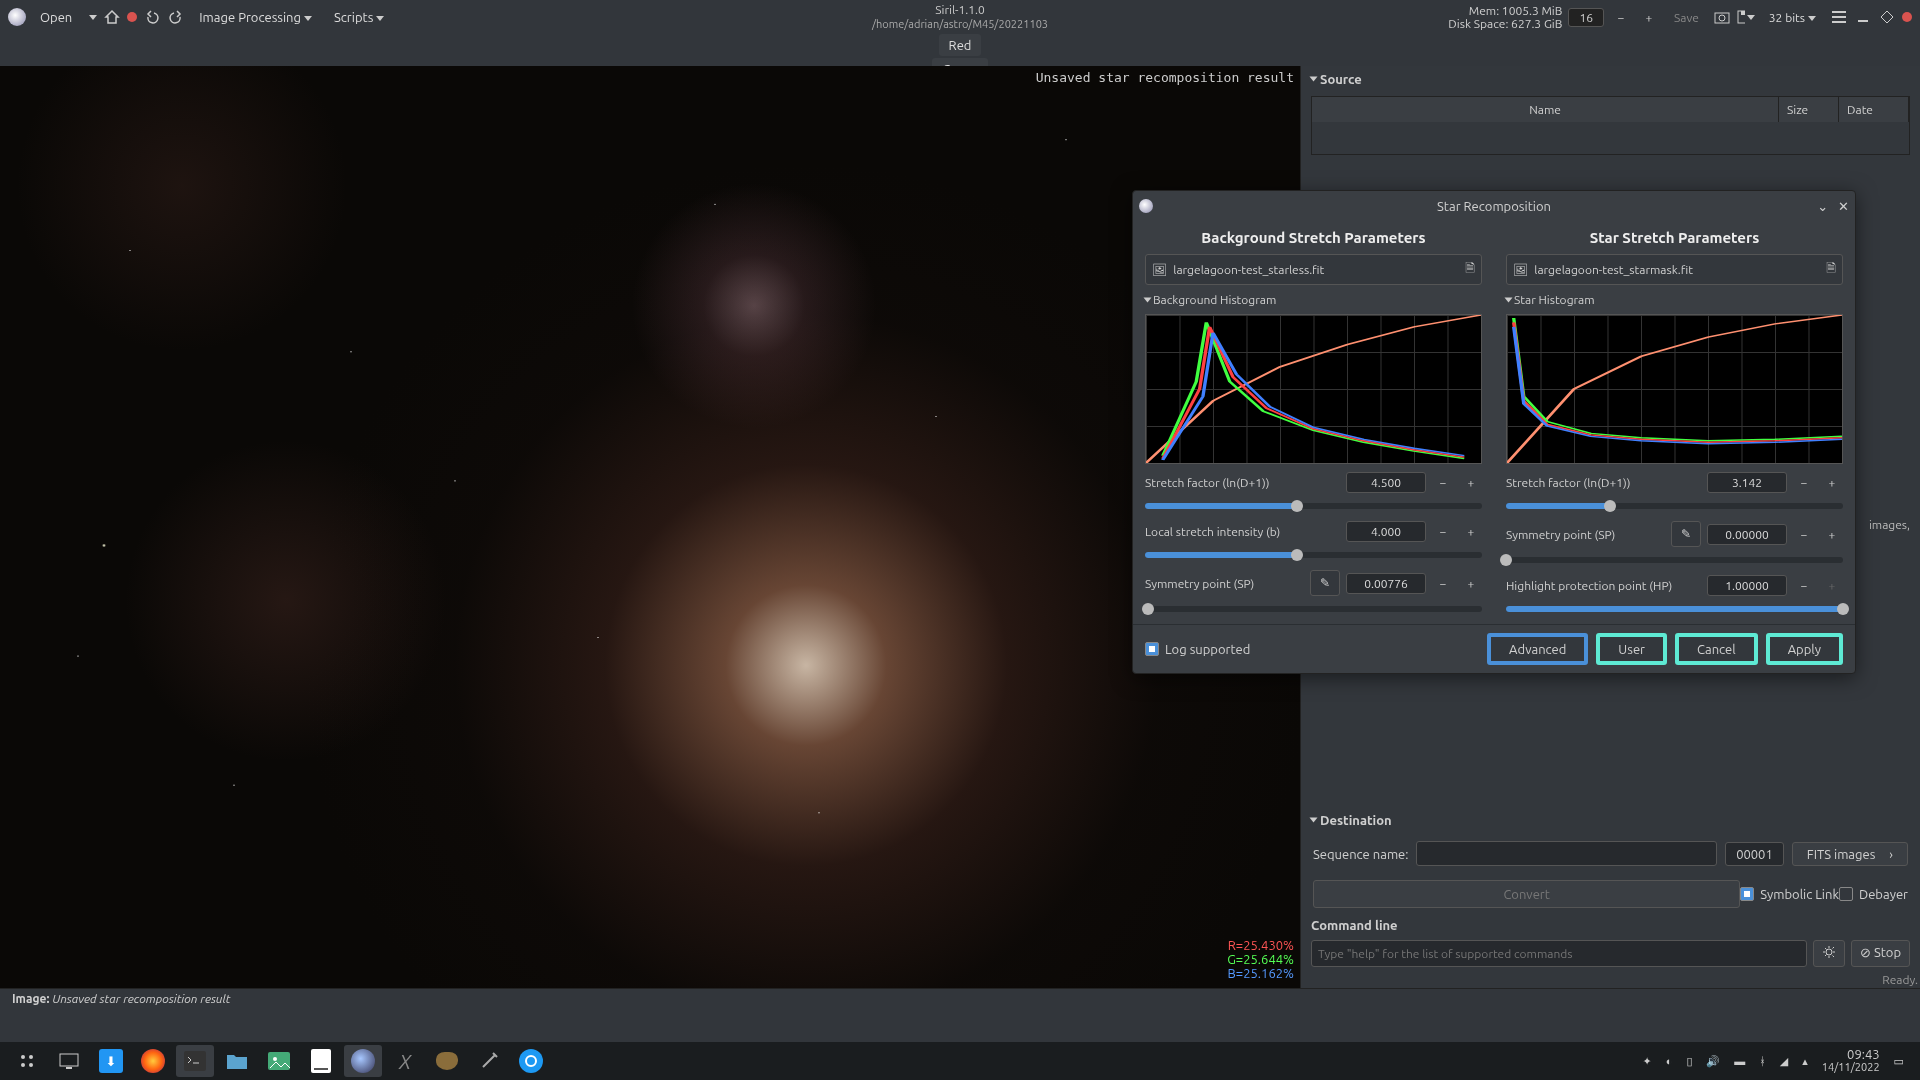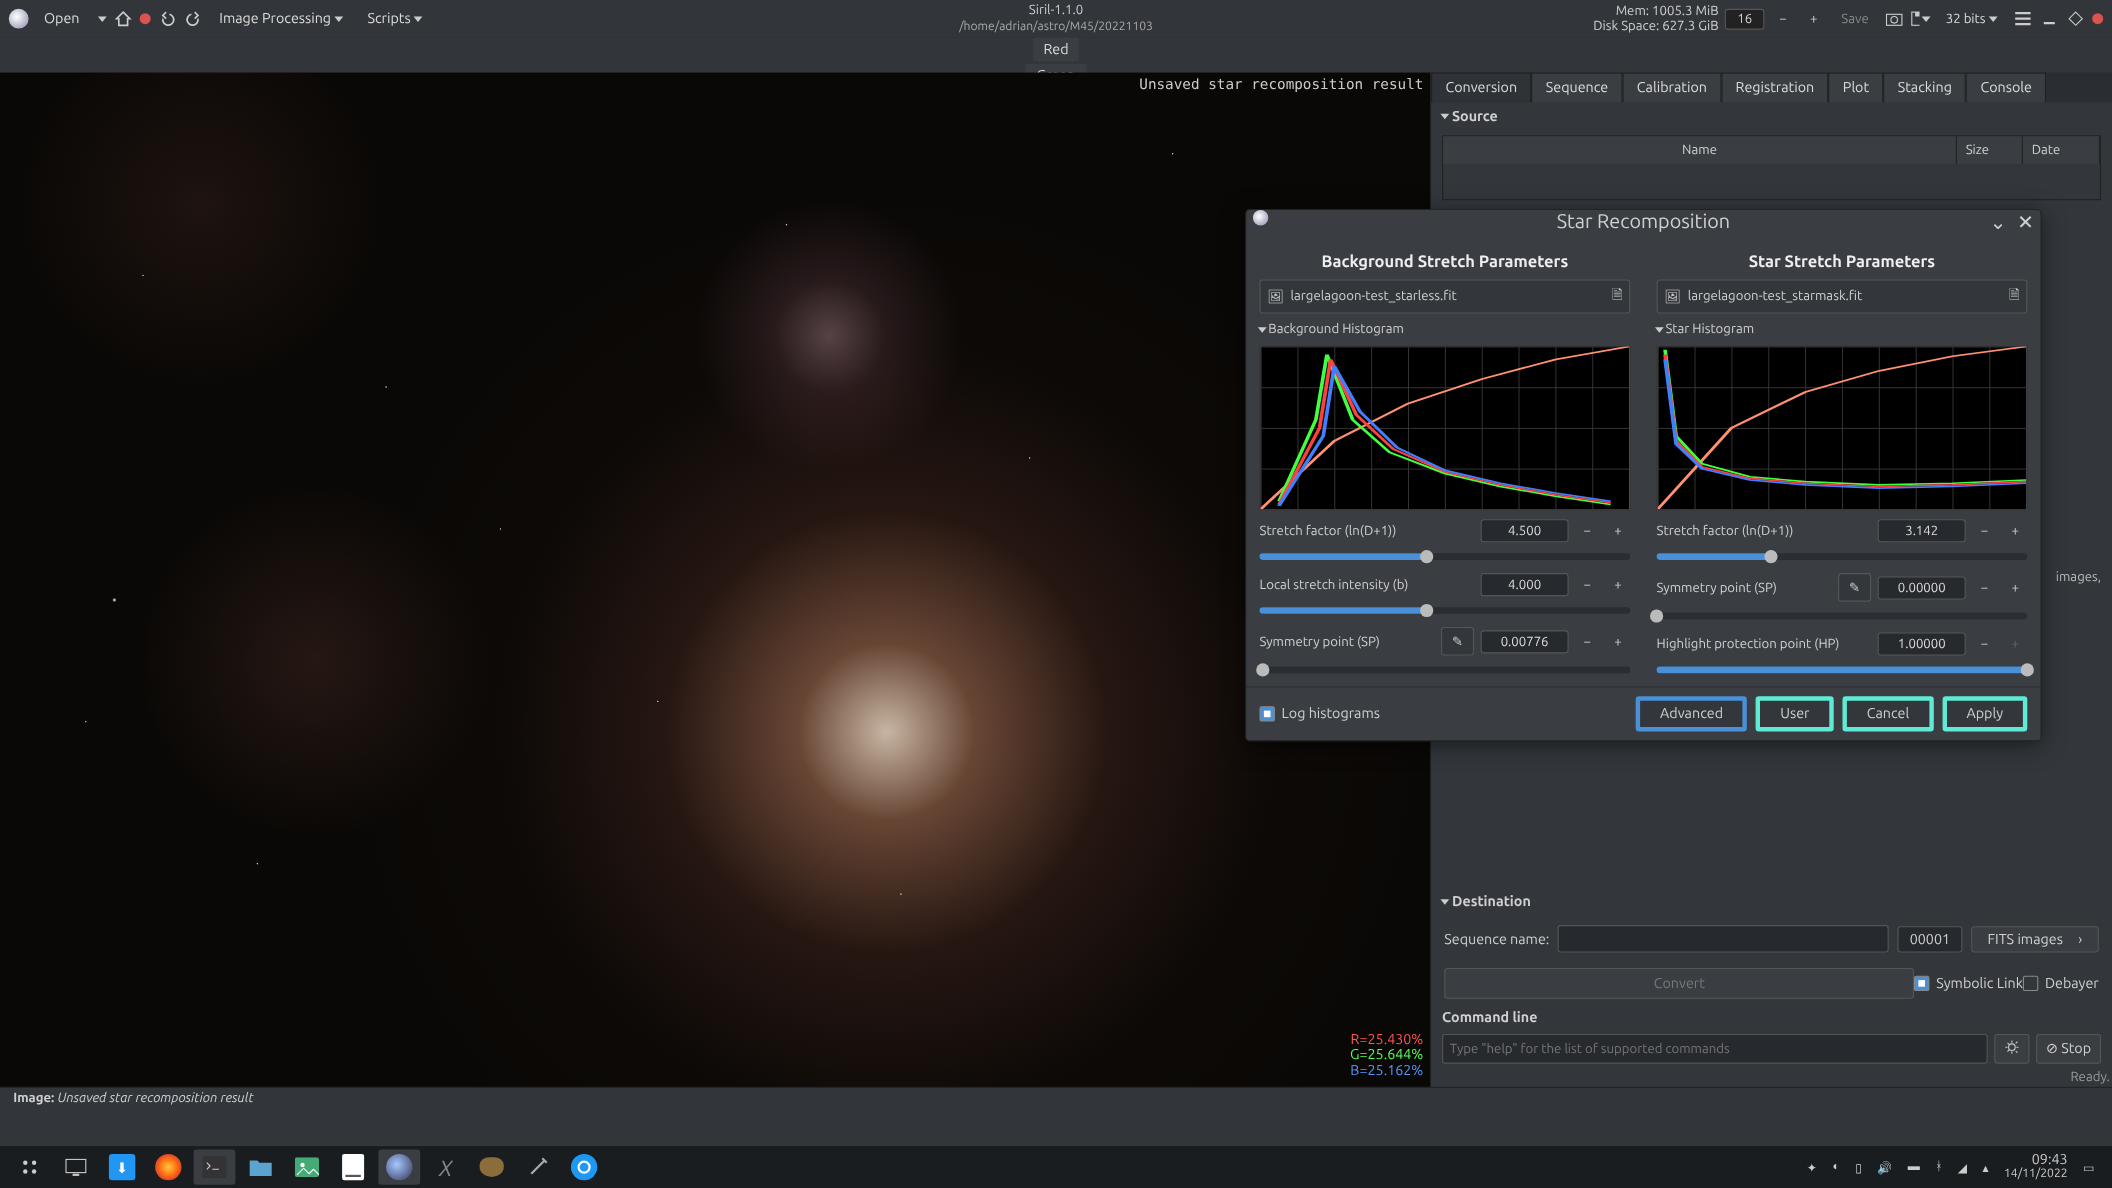--- a/index.html
+++ b/index.html
@@ -104,21 +104,21 @@
 
 
 .taskbar { position:absolute; bottom:0; left:0; right:0; height:38px; background:#1a1d1f; display:flex; align-items:center; padding:0 6px;}
 .tb-item{ width:38px; height:32px; margin:0 2px; display:flex; align-items:center; justify-content:center; border-radius:3px;}
 .tb-item.active{ background:#3a3e43;}
 .tb-right{ margin-left:auto; display:flex; align-items:center; gap:14px; padding-right:10px; font-size:11px; color:#ccc;}
 .tb-right .clock{text-align:right; line-height:13px;}
 
 
 .dialog { position:absolute; left:1132px; top:190px; width:724px; background:#3a3e43; border:1px solid #222; box-shadow:0 4px 20px rgba(0,0,0,0.5); border-radius:4px;}
-.dlg-title{ height:30px; display:flex; justify-content:center; position:relative; font-size:18px;}
+.dlg-title{ height:30px; display:flex; align-items:center; justify-content:center; position:relative; font-size:13px;}
 .dlg-title .l-ic{position:absolute;left:6px;}
 .dlg-title .r-ics{position:absolute; right:6px; display:flex; gap:10px;}
 .dlg-cols{ display:flex;}
 .dlg-col{ flex:1; padding:8px 12px; display:flex; flex-direction:column; gap:8px;}
 .dlg-col h3{ text-align:center; font-size:15px; font-weight:600; color:#eee;}
 .file-row{ display:flex; align-items:center; gap:6px; background:#33373c; border:1px solid #555; padding:4px 6px; border-radius:3px; font-size:12px;}
 .file-row .pick{margin-left:auto;}
 .histo-lbl{ font-size:12px; display:flex; align-items:center; gap:3px;}
 .histo{ height:150px; background:#000; border:1px solid #555; position:relative;}
 .histo-grid{position:absolute;inset:0;background-image:linear-gradient(#333 1px,transparent 1px),linear-gradient(90deg,#333 1px,transparent 1px);background-size:10% 25%;}
@@ -221,29 +221,20 @@
   <div class="viewer">
     <div class="viewer-img"></div>
     <div class="overlay-txt">Unsaved star recomposition result</div>
     <div class="rgb-readout">
       <div class="r">R=25.430%</div>
       <div class="g">G=25.644%</div>
       <div class="b">B=25.162%</div>
     </div>
   </div>
   <div class="rightpanel">
-    <div class="tab-strip">
-      <div class="rtab active">Conversion</div>
-      <div class="rtab">Sequence</div>
-      <div class="rtab">Calibration</div>
-      <div class="rtab">Registration</div>
-      <div class="rtab">Plot</div>
-      <div class="rtab">Stacking</div>
-      <div class="rtab">Console</div>
-    </div>
     <div class="section-hd">
         <span class="chev"></span>
         <span>Source</span>
       </div>
     <div class="src-table">
       <div class="src-hdr">
         <div class="src-name">Name</div>
         <div class="src-size">Size</div>
         <div class="src-date">Date</div>
       </div>
@@ -609,21 +600,21 @@
       <div class="pslider">
           <div class="fill" style="width:100%"></div>
           <div class="th" style="left:100%"></div>
         </div>
     </div>
   </div>
   <div class="dlg-foot">
     <div class="left">
       <label class="chk">
           <span class="box on"></span>
-          <span>Log histograms</span>
+          <span>Log supported</span>
         </label>
     </div>
     <div class="dlg-btn primary">Advanced</div>
     <div class="dlg-btn">User</div>
     <div class="dlg-btn">Cancel</div>
     <div class="dlg-btn">Apply</div>
   </div>
 </div>
 
 </body></html>

